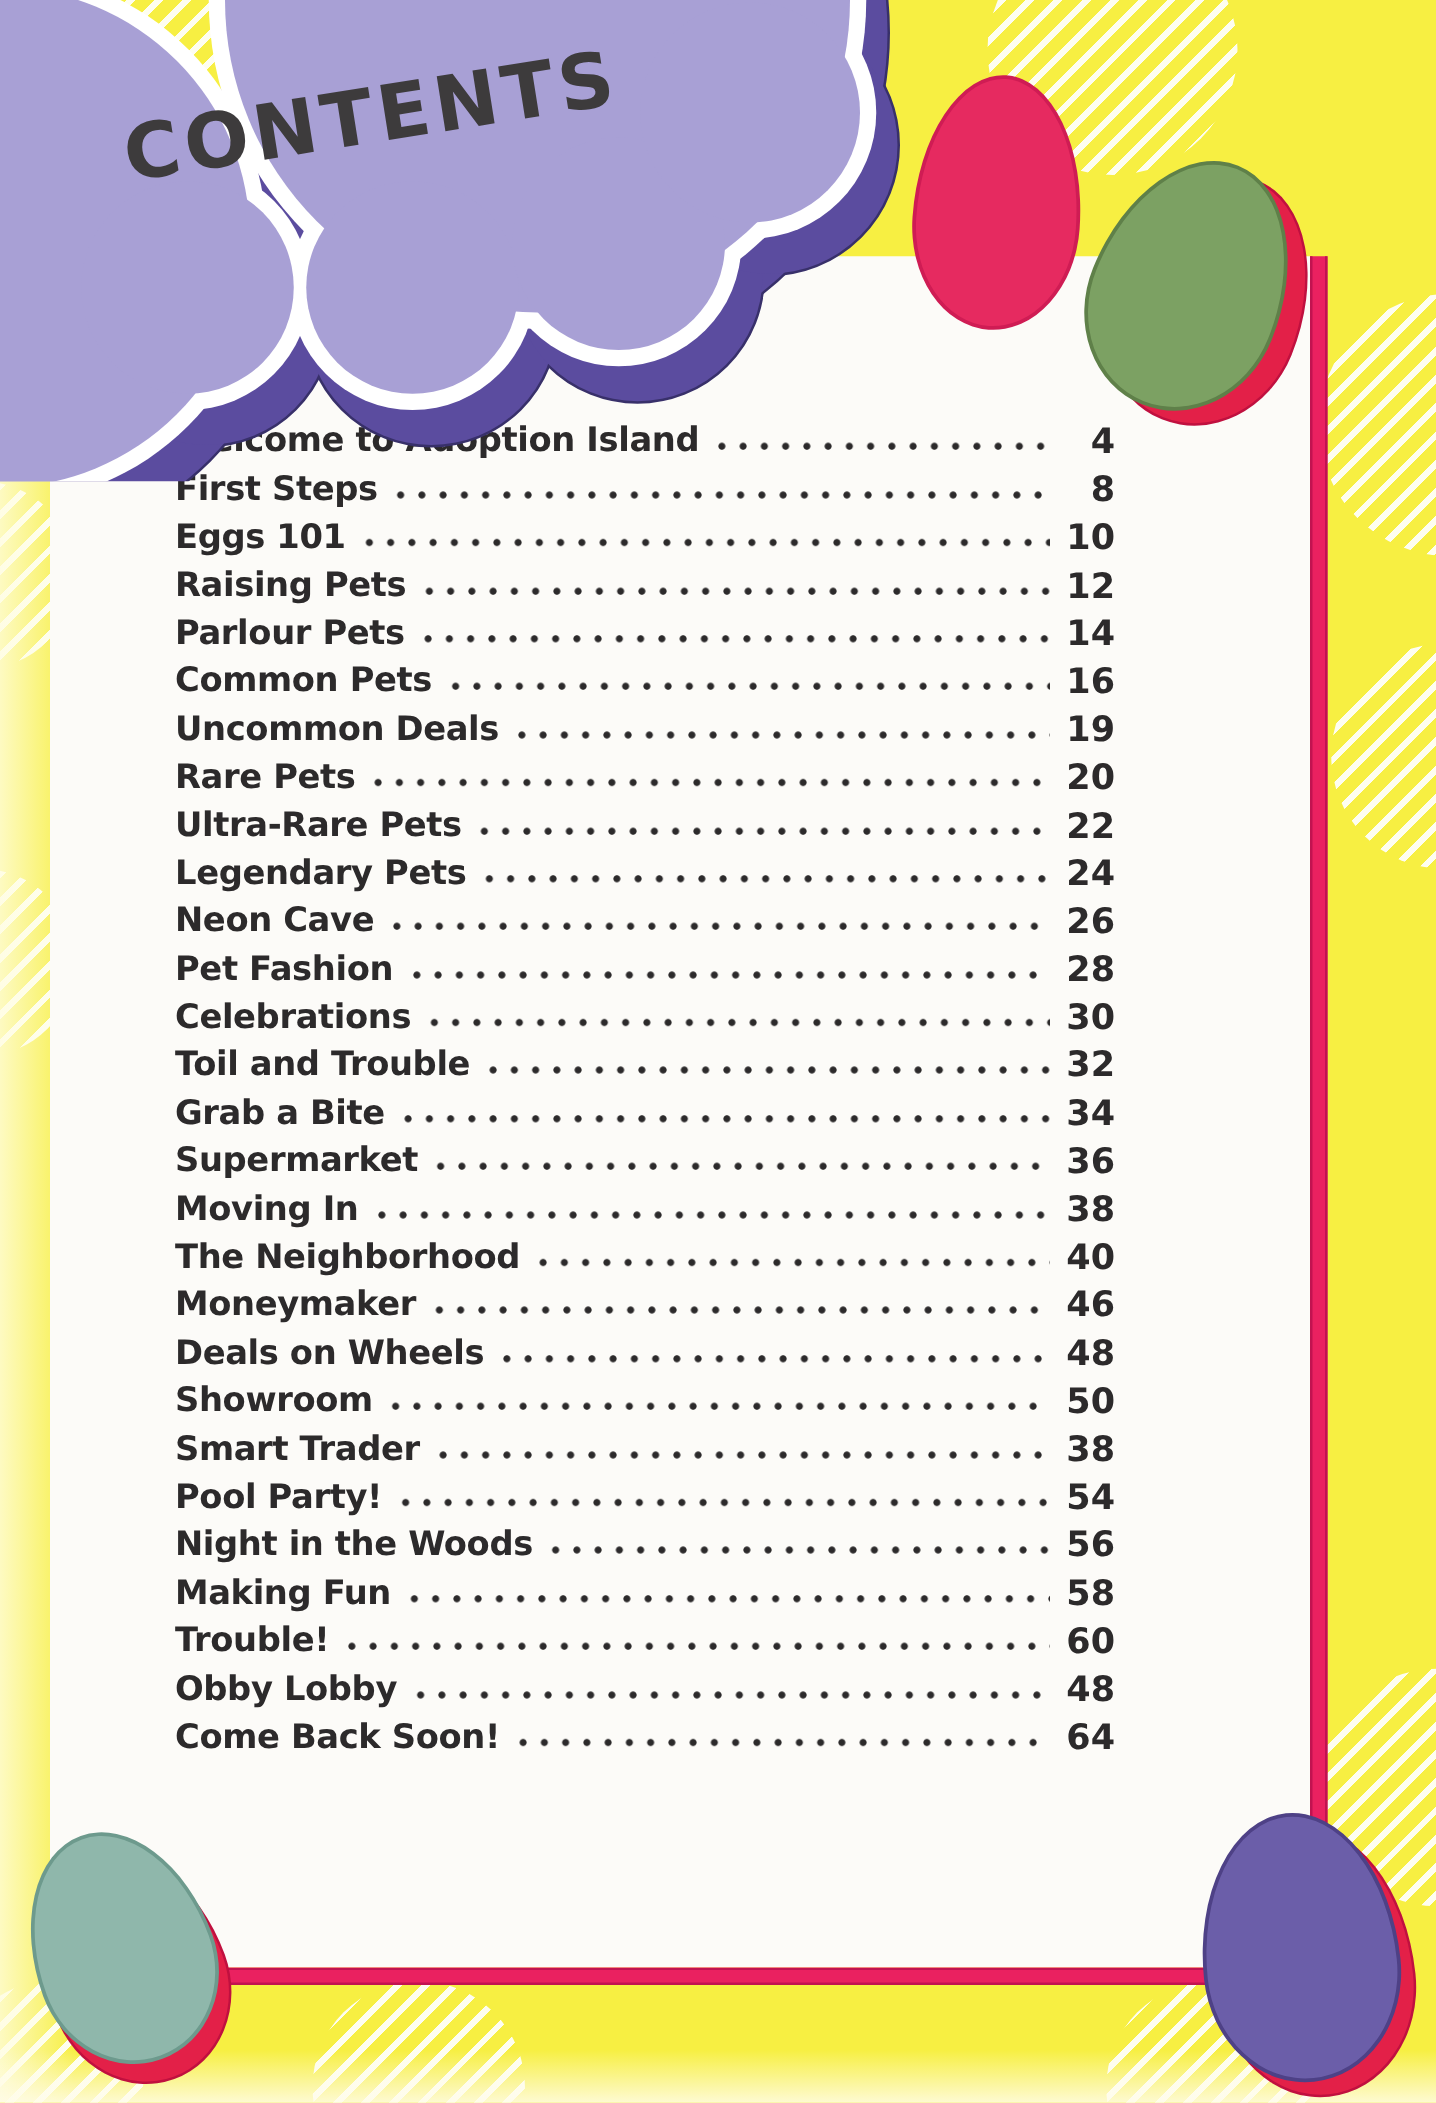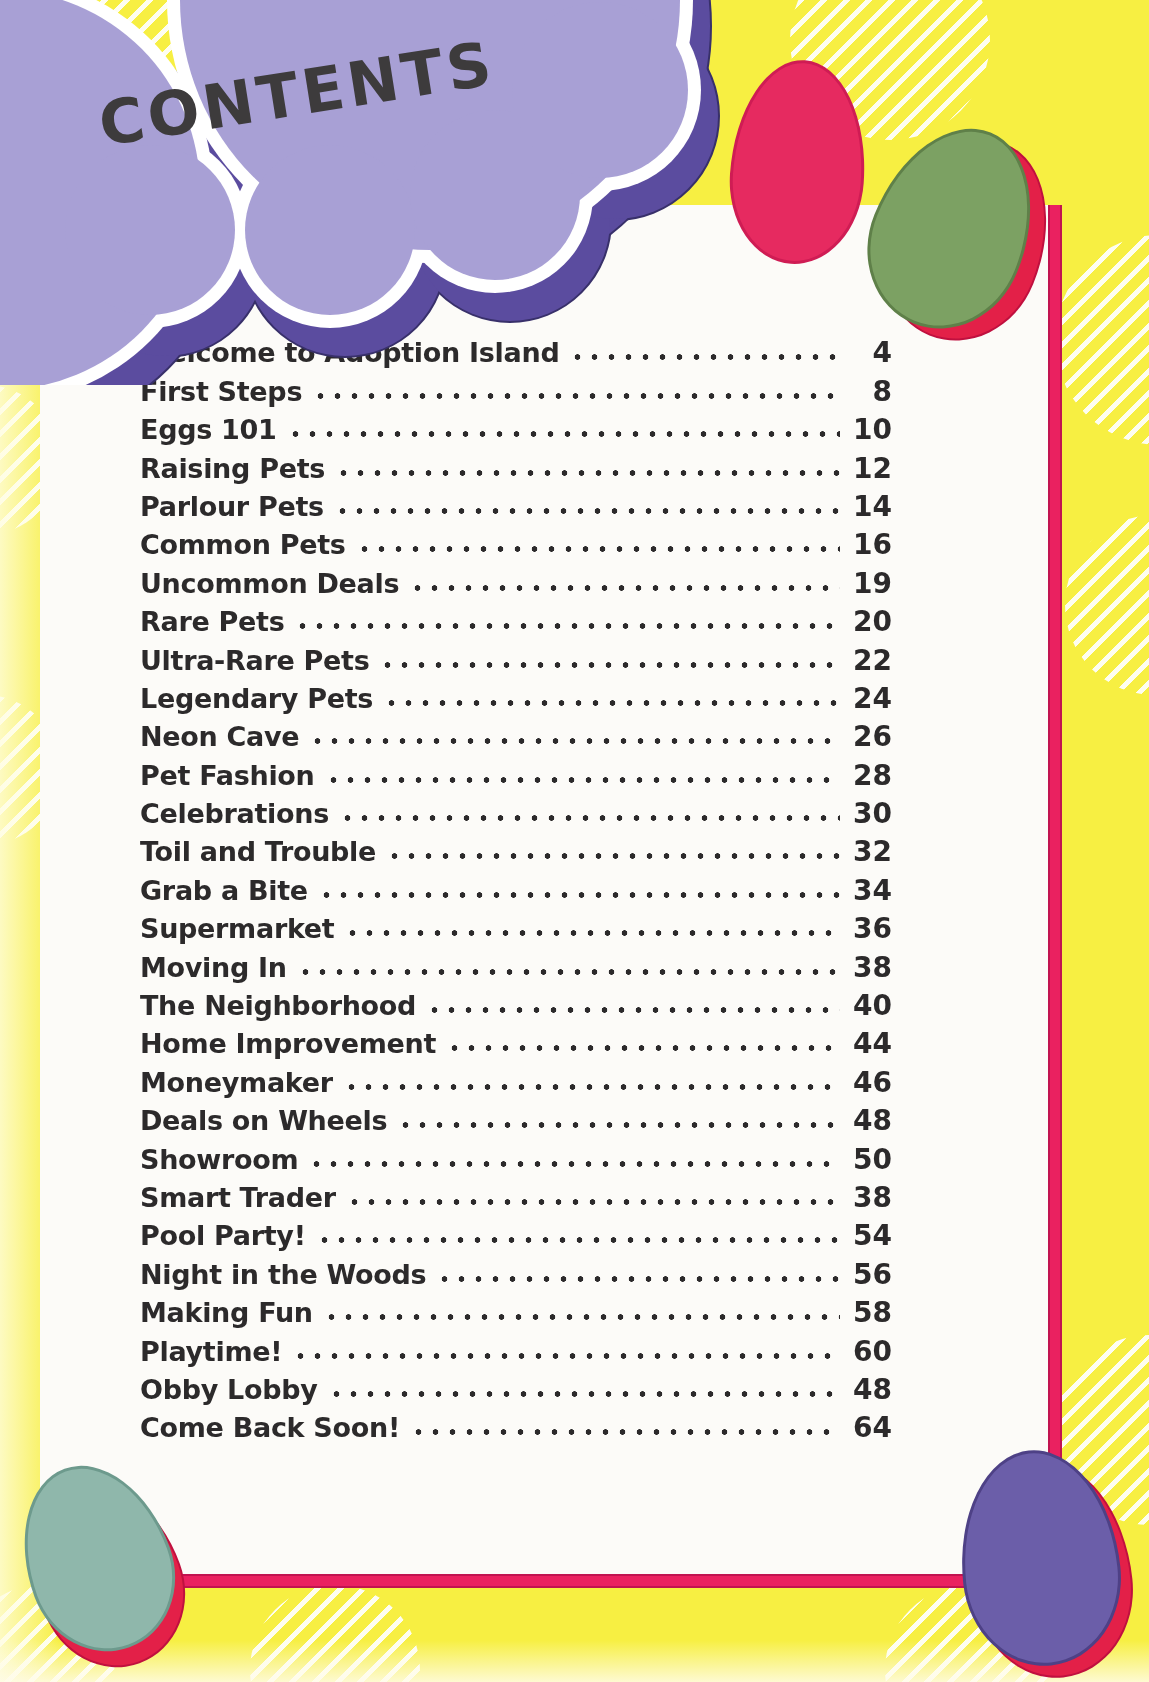--- a/index.html
+++ b/index.html
@@ -150,25 +150,20 @@
       <span class="lbl">Moving In</span>
       <span class="dots"></span>
       <span class="pg">38</span>
     </div>
     <div class="row">
       <span class="lbl">The Neighborhood</span>
       <span class="dots"></span>
       <span class="pg">40</span>
     </div>
     <div class="row">
-      <span class="lbl">Home Improvement</span>
-      <span class="dots"></span>
-      <span class="pg">44</span>
-    </div>
-    <div class="row">
       <span class="lbl">Moneymaker</span>
       <span class="dots"></span>
       <span class="pg">46</span>
     </div>
     <div class="row">
       <span class="lbl">Deals on Wheels</span>
       <span class="dots"></span>
       <span class="pg">48</span>
     </div>
     <div class="row">
@@ -190,21 +185,21 @@
       <span class="lbl">Night in the Woods</span>
       <span class="dots"></span>
       <span class="pg">56</span>
     </div>
     <div class="row">
       <span class="lbl">Making Fun</span>
       <span class="dots"></span>
       <span class="pg">58</span>
     </div>
     <div class="row">
-      <span class="lbl">Playtime!</span>
+      <span class="lbl">Trouble!</span>
       <span class="dots"></span>
       <span class="pg">60</span>
     </div>
     <div class="row">
       <span class="lbl">Obby Lobby</span>
       <span class="dots"></span>
       <span class="pg">48</span>
     </div>
     <div class="row">
       <span class="lbl">Come Back Soon!</span>

